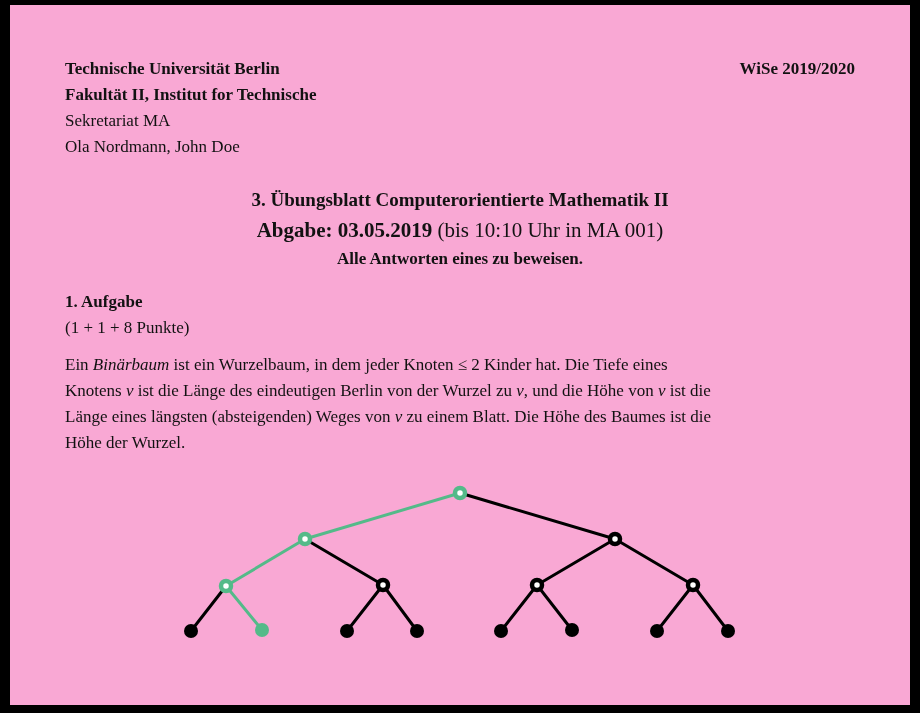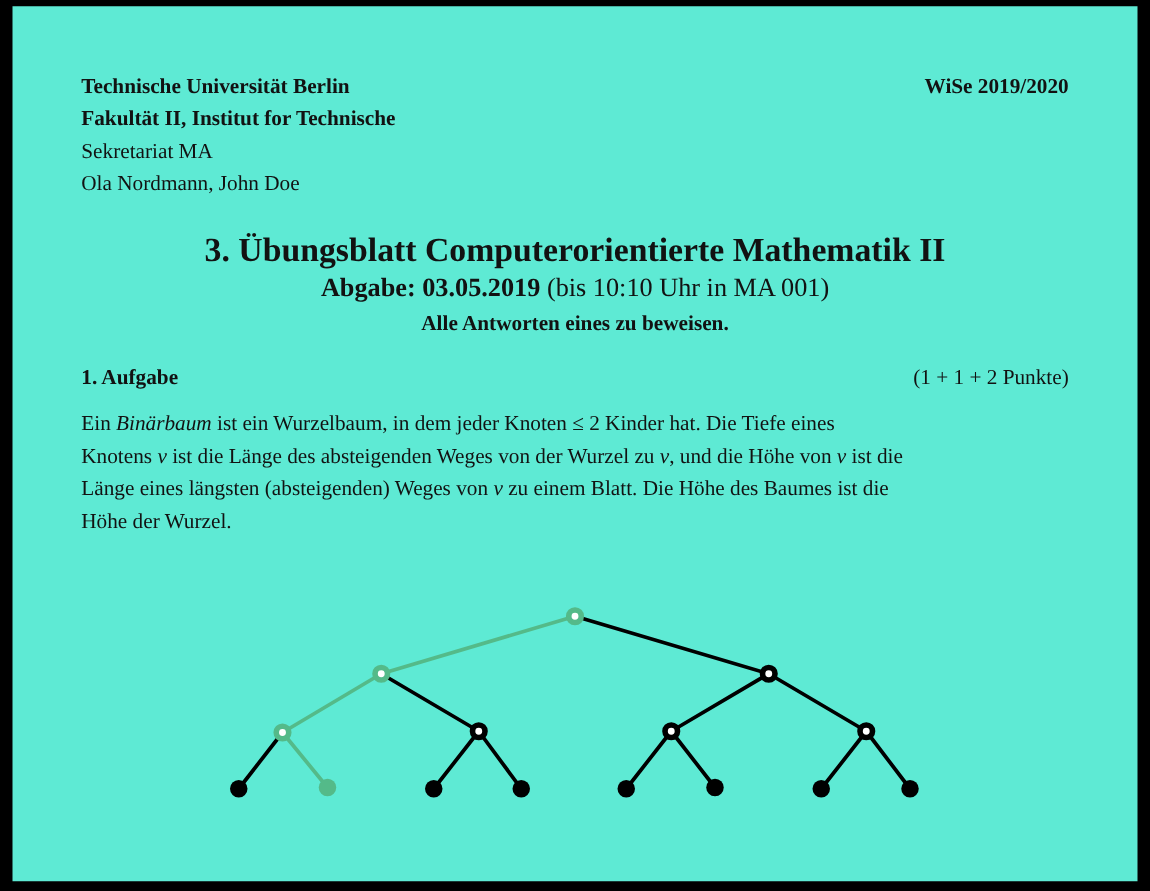--- a/index.html
+++ b/index.html
@@ -10,21 +10,21 @@
     background: #000;
     overflow: hidden;
     font-family: "Liberation Serif", "DejaVu Serif", serif;
   }
   .page {
     position: absolute;
     left: 10px;
     top: 5px;
     right: 10px;
     bottom: 8px;
-    background: #5eead4;
+    background: #f9a8d4;
     color: #121212;
   }
   .content {
     padding: 51px 55px 0 55px;
   }
   .bold { font-weight: bold; }
   .it { font-style: italic; margin-top: 44px; }
 
   .header-row {
     display: flex;
@@ -33,40 +33,41 @@
     font-size: 17px;
     line-height: 26px;
   }
   .header-right { text-align: right; }
 
   .title-block {
     text-align: center;
     margin-top: 25px;
   }
   .doc-title {
-    font-size: 27px;
+    font-size: 19px;
     line-height: 30px;
     font-weight: bold;
   }
   .deadline {
     font-size: 21px;
     line-height: 30px;
   }
   .note {
     font-size: 17px;
     line-height: 28px;
     font-weight: bold;
   }
 
   .exercise-row {
     display: flex;
     justify-content: space-between;
     font-size: 17px;
     line-height: 26px;
     margin-top: 16px;
+    flex-direction: column;
   }
 
   .paragraph {
     font-size: 17px;
     line-height: 26px;
     margin-top: 11px;
   }
 
   #tree-svg {
     position: absolute;
@@ -96,26 +97,26 @@
     </div>
 
     <div class="title-block">
       <div class="doc-title">3. Übungsblatt Computerorientierte Mathematik II</div>
       <div class="deadline"><span class="bold">Abgabe: 03.05.2019</span><span> (bis 10:10 Uhr in MA 001)</span></div>
       <div class="note">Alle Antworten eines zu beweisen.</div>
     </div>
 
     <div class="exercise-row">
       <div class="bold">1. Aufgabe</div>
-      <div>(1 + 1 + 2 Punkte)</div>
+      <div>(1 + 1 + 8 Punkte)</div>
     </div>
 
     <div class="paragraph">
         <div><span>Ein </span><span class="it">Binärbaum</span><span> ist ein Wurzelbaum, in dem jeder Knoten ≤ 2 Kinder hat. Die Tiefe eines</span></div>
-        <div><span>Knotens </span><span class="it">v</span><span> ist die Länge des absteigenden Weges von der Wurzel zu </span><span class="it">v</span><span>, und die Höhe von </span><span class="it">v</span><span> ist die</span></div>
+        <div><span>Knotens </span><span class="it">v</span><span> ist die Länge des eindeutigen Berlin von der Wurzel zu </span><span class="it">v</span><span>, und die Höhe von </span><span class="it">v</span><span> ist die</span></div>
         <div><span>Länge eines längsten (absteigenden) Weges von </span><span class="it">v</span><span> zu einem Blatt. Die Höhe des Baumes ist die</span></div>
         <div><span>Höhe der Wurzel.</span></div>
       </div>
 
   </div>
 </div>
 
 <svg id="tree-svg" viewBox="0 0 920 713" xmlns="http://www.w3.org/2000/svg">
     <line x1="460" y1="493" x2="305" y2="539" stroke="#54ba89" stroke-width="3" stroke-linecap="round"></line>
     <line x1="460" y1="493" x2="615" y2="539" stroke="#000000" stroke-width="3" stroke-linecap="round"></line>

